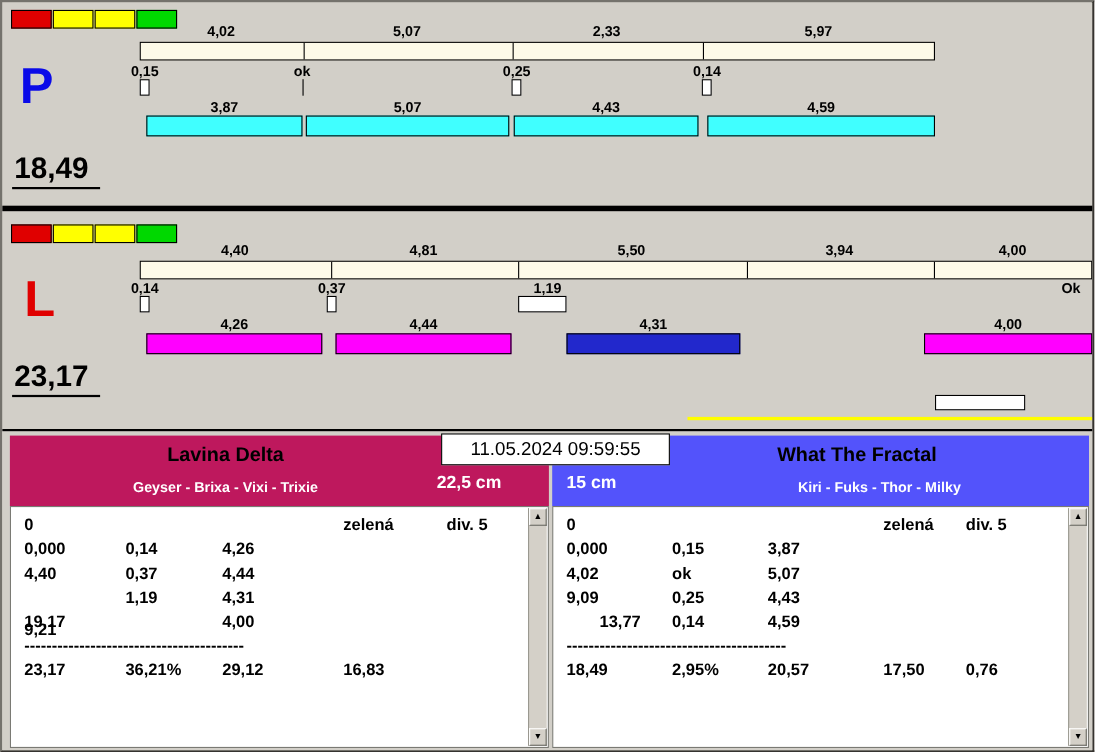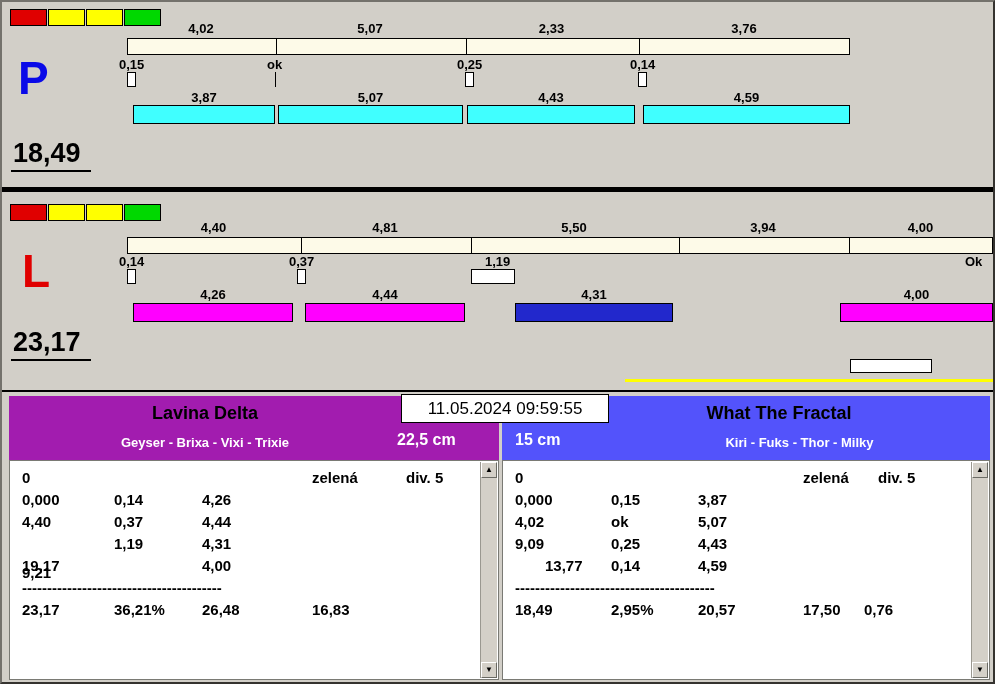--- a/index.html
+++ b/index.html
@@ -87,21 +87,21 @@
     <div class="letter" style="color: rgb(10, 10, 232);">P</div>
     <div class="split-bar" style="left: 122px; top: 33px; width: 723px; background: rgb(253, 250, 232);">
         <div class="seg-divider" style="left: 148px;"></div>
         <div class="seg-divider" style="left: 338px;"></div>
         <div class="seg-divider" style="left: 511px;"></div>
       </div>
     <div class="total">18,49</div>
   <div class="seg-label" style="left: 166px; top: 16px;">4,02</div>
       <div class="seg-label" style="left: 335px; top: 16px;">5,07</div>
       <div class="seg-label" style="left: 516.5px; top: 16px;">2,33</div>
-      <div class="seg-label" style="left: 709px; top: 16px;">3,76</div>
+      <div class="seg-label" style="left: 709px; top: 16px;">5,97</div>
       <div class="marker-label" style="left: 114px; top: 52px;">0,15</div>
       <div class="marker-glyph-box" style="left: 122px; top: 67px;"></div>
       <div class="marker-label" style="left: 262px; top: 52px;">ok</div>
       <div class="marker-glyph-tick" style="left: 270px; top: 67px;"></div>
       <div class="marker-label" style="left: 452px; top: 52px;">0,25</div>
       <div class="marker-glyph-box" style="left: 460px; top: 67px;"></div>
       <div class="marker-label" style="left: 625px; top: 52px;">0,14</div>
       <div class="marker-glyph-box" style="left: 633px; top: 67px;"></div>
       <div class="run-label" style="left: 128px; width: 142px; top: 85px;">3,87</div>
       <div class="run-bar" style="left: 128px; width: 142px; top: 100px; background: rgb(64, 255, 255);"></div>
@@ -149,21 +149,21 @@
       <div class="run-label" style="left: 510px; width: 158px; top: 95px;">4,31</div>
       <div class="run-bar" style="left: 510px; width: 158px; top: 111px; background: rgb(34, 40, 204);"></div>
       <div class="run-label" style="left: 835px; width: 153px; top: 95px;">4,00</div>
       <div class="run-bar" style="left: 835px; width: 153px; top: 111px; background: rgb(255, 0, 255);"></div>
       <div class="marker-glyph-wide" style="left: 845px; top: 167px; width: 82px; height: 14px;"></div>
       <div class="hl-line" style="left: 620px; top: 187px; width: 368px; height: 3px; background: rgb(255, 255, 0);"></div>
     </div>
 
   <div class="bottom">
 
-    <div class="team-header team-left" style="background: #a21caf;">
+    <div class="team-header team-left" style="background: #be185d;">
       <div class="team-name">Lavina Delta</div>
       <div class="team-dogs">Geyser - Brixa - Vixi - Trixie</div>
       <div class="team-height">22,5 cm</div>
     </div>
 
     <div class="team-header team-right" style="background: rgb(83, 83, 251);">
       <div class="team-name">What The Fractal</div>
       <div class="team-dogs">Kiri - Fuks - Thor - Milky</div>
       <div class="team-height">15 cm</div>
     </div>
@@ -185,21 +185,21 @@
         <div class="t-cell" style="left: 104px; top: 52px;">0,37</div>
         <div class="t-cell" style="left: 192px; top: 52px;">4,44</div>
         <div class="t-cell" style="left: 12px; top: 74px; margin-top: 29px;">9,21</div>
         <div class="t-cell" style="left: 104px; top: 74px;">1,19</div>
         <div class="t-cell" style="left: 192px; top: 74px;">4,31</div>
         <div class="t-cell" style="left: 12px; top: 96px;">19,17</div>
         <div class="t-cell" style="left: 192px; top: 96px;">4,00</div>
         <div class="t-divider" style="top: 118px;">----------------------------------------</div>
         <div class="t-cell" style="left: 12px; top: 140px;">23,17</div>
         <div class="t-cell" style="left: 104px; top: 140px;">36,21%</div>
-        <div class="t-cell" style="left: 192px; top: 140px;">26,48</div>
+        <div class="t-cell" style="left: 192px; top: 140px;">29,12</div>
         <div class="t-cell" style="left: 302px; top: 140px;">16,83</div>
       </div>
 
     <div class="result-table table-right">
       <div class="scrollbar">
         <div class="sb-btn sb-up"><span>▲</span></div>
         <div class="sb-btn sb-down"><span>▼</span></div>
       </div>
     <div class="t-cell" style="left: 12px; top: 8px;">0</div>
         <div class="t-cell" style="left: 300px; top: 8px;">zelená</div>
@@ -214,17 +214,17 @@
         <div class="t-cell" style="left: 108px; top: 74px;">0,25</div>
         <div class="t-cell" style="left: 195px; top: 74px;">4,43</div>
         <div class="t-cell" style="left: 12px; top: 96px; margin-left: 30px;">13,77</div>
         <div class="t-cell" style="left: 108px; top: 96px;">0,14</div>
         <div class="t-cell" style="left: 195px; top: 96px;">4,59</div>
         <div class="t-divider" style="top: 118px;">----------------------------------------</div>
         <div class="t-cell" style="left: 12px; top: 140px;">18,49</div>
         <div class="t-cell" style="left: 108px; top: 140px;">2,95%</div>
         <div class="t-cell" style="left: 195px; top: 140px;">20,57</div>
         <div class="t-cell" style="left: 300px; top: 140px;">17,50</div>
-        <div class="t-cell" style="left: 361px; top: 140px; text-align: center;">0,76</div>
+        <div class="t-cell" style="left: 375px; top: 140px; text-align: center;">0,76</div>
       </div>
 
   </div>
 </div>
 
 </body></html>

